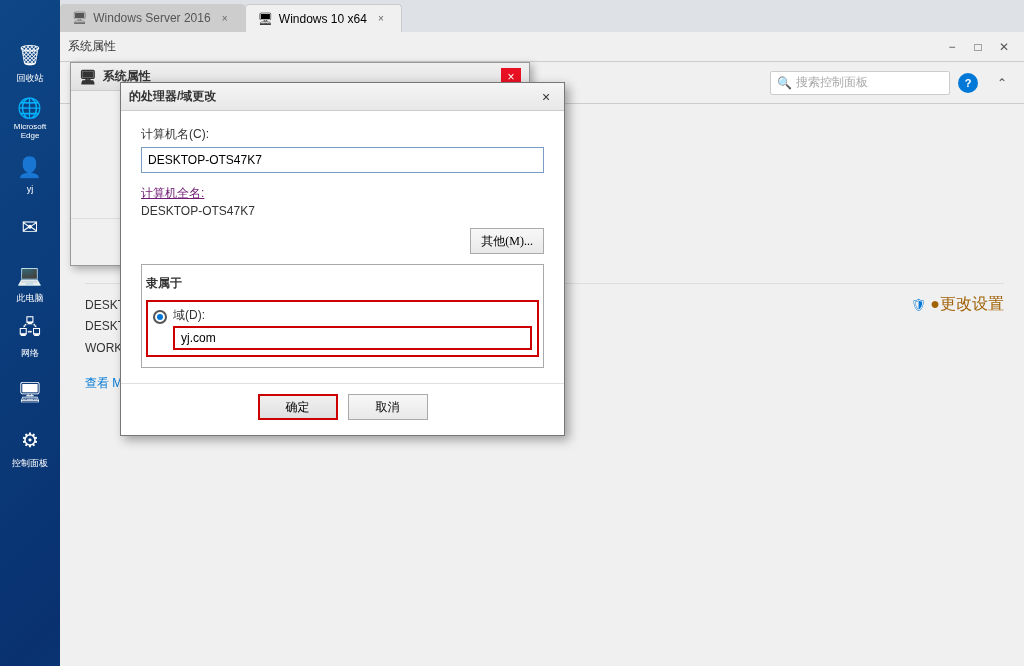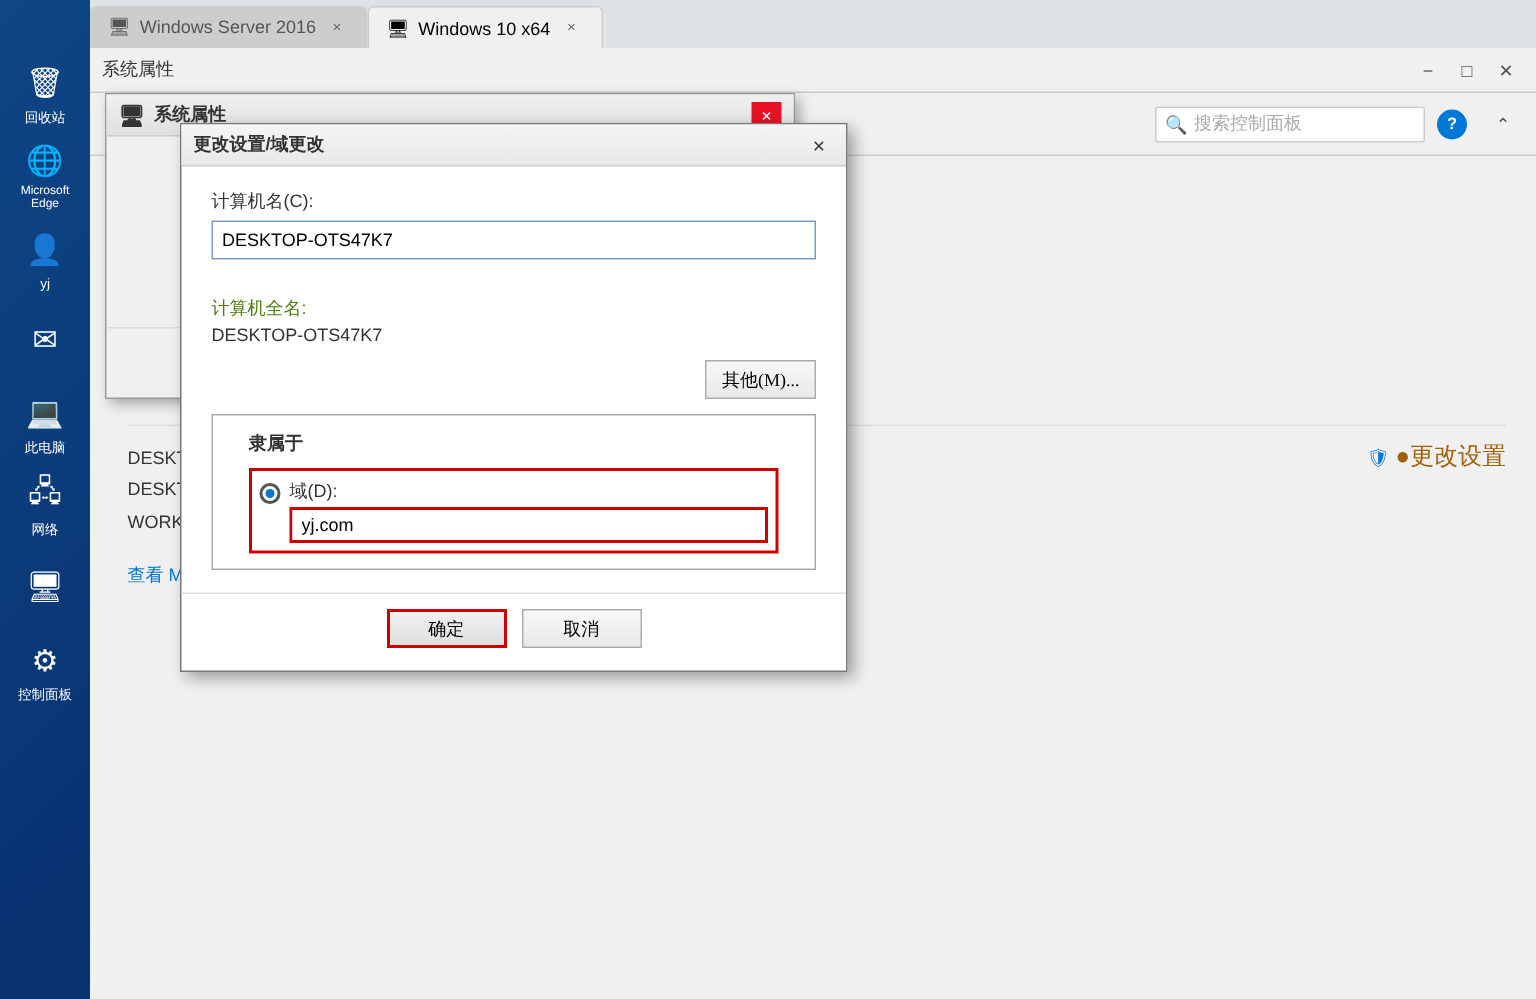--- a/index.html
+++ b/index.html
@@ -306,23 +306,24 @@
       height: 26px;
       border: 1px solid #7a9cc5;
       padding: 0 6px;
       font-size: 12px;
       outline: none;
       background: white;
     }
 
     .full-name-label {
       font-size: 12px;
-      color: #4d7c0f;
-      margin-top: 16px;
+      color: #701a75;
+      margin-top: 4px;
       margin-bottom: 2px;
+      text-decoration: underline;
     }
 
     .full-name-value {
       font-size: 12px;
       color: #333;
       margin-bottom: 10px;
     }
 
     .more-btn {
       float: right;
@@ -336,21 +337,21 @@
       background: linear-gradient(to bottom, #f8f8f8, #e8e8e8);
       font-size: 12px;
       cursor: pointer;
       display: inline-flex;
       align-items: center;
       font-family: Liberation Serif, serif;
     }
 
     .member-section {
       border: 1px solid #aaa;
-      padding: 10px 24px;
+      padding: 10px 4px;
       margin-top: 5px;
     }
 
     .member-title {
       font-size: 12px;
       font-weight: bold;
       color: #333;
       margin-bottom: 8px;
     }
 
@@ -622,21 +623,21 @@
         </div>
         <div class="sys-dialog-footer">
           <button class="sys-btn">确定</button>
           <button class="sys-btn">取消</button>
           <button class="sys-btn">应用(A)</button>
         </div>
       </div>
 
       <div class="inner-dialog">
         <div class="inner-dialog-titlebar">
-          <span>更改设置/域更改</span>
+          <span>的处理器/域更改</span>
           <button class="inner-dialog-close">×</button>
         </div>
 
         <div class="inner-content">
 
           <div>
             <div class="field-label">计算机名(C):</div>
             <input class="text-input" type="text" value="DESKTOP-OTS47K7" style="margin-bottom: 8px;">
           </div>
 

